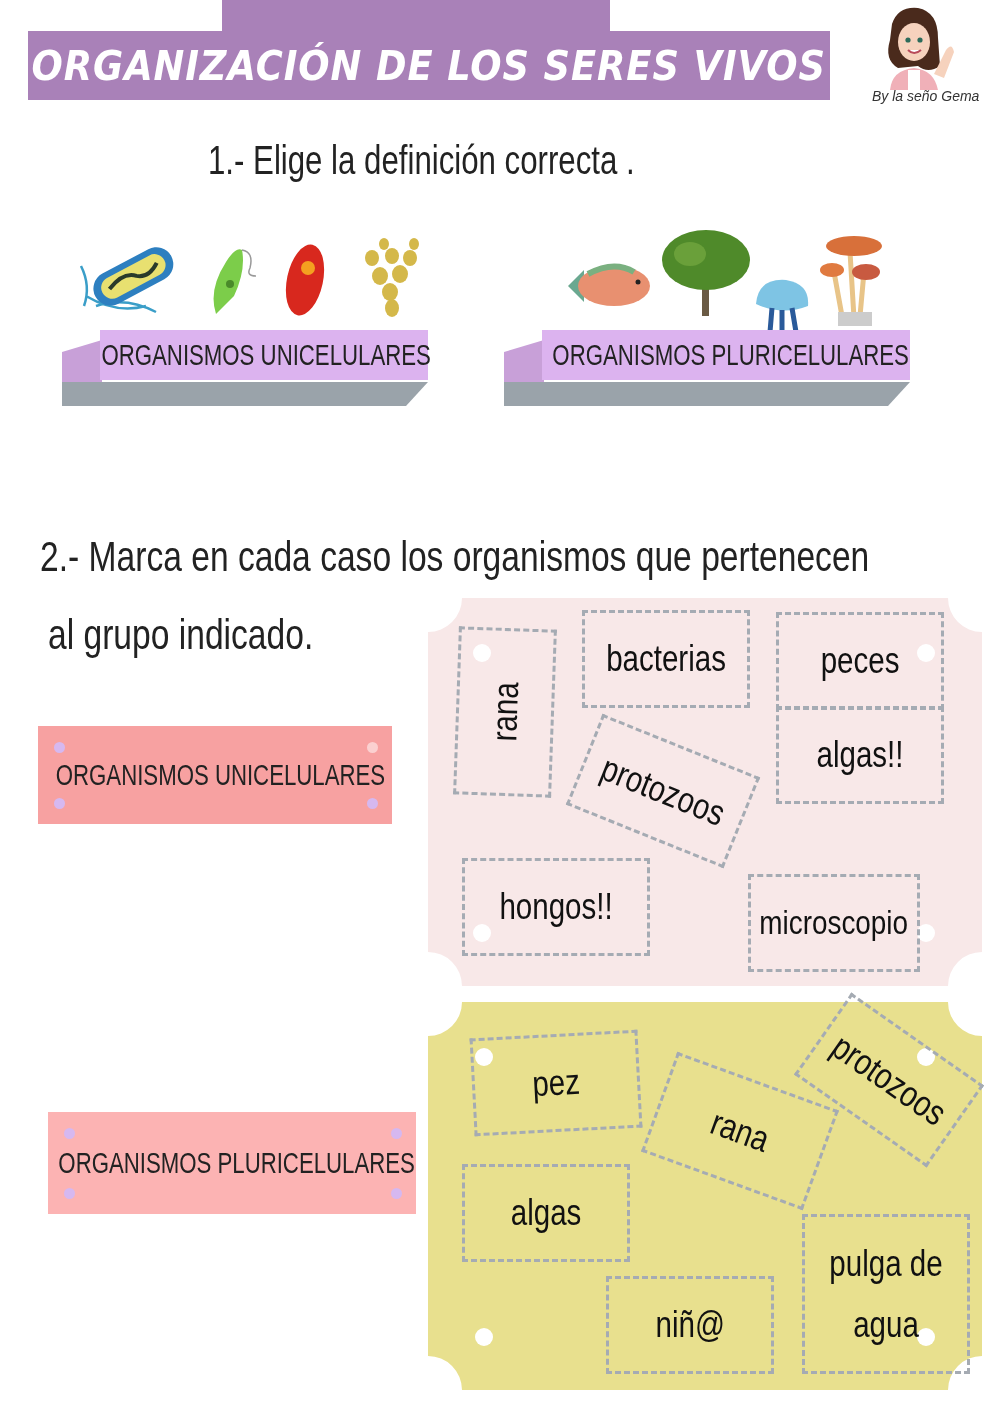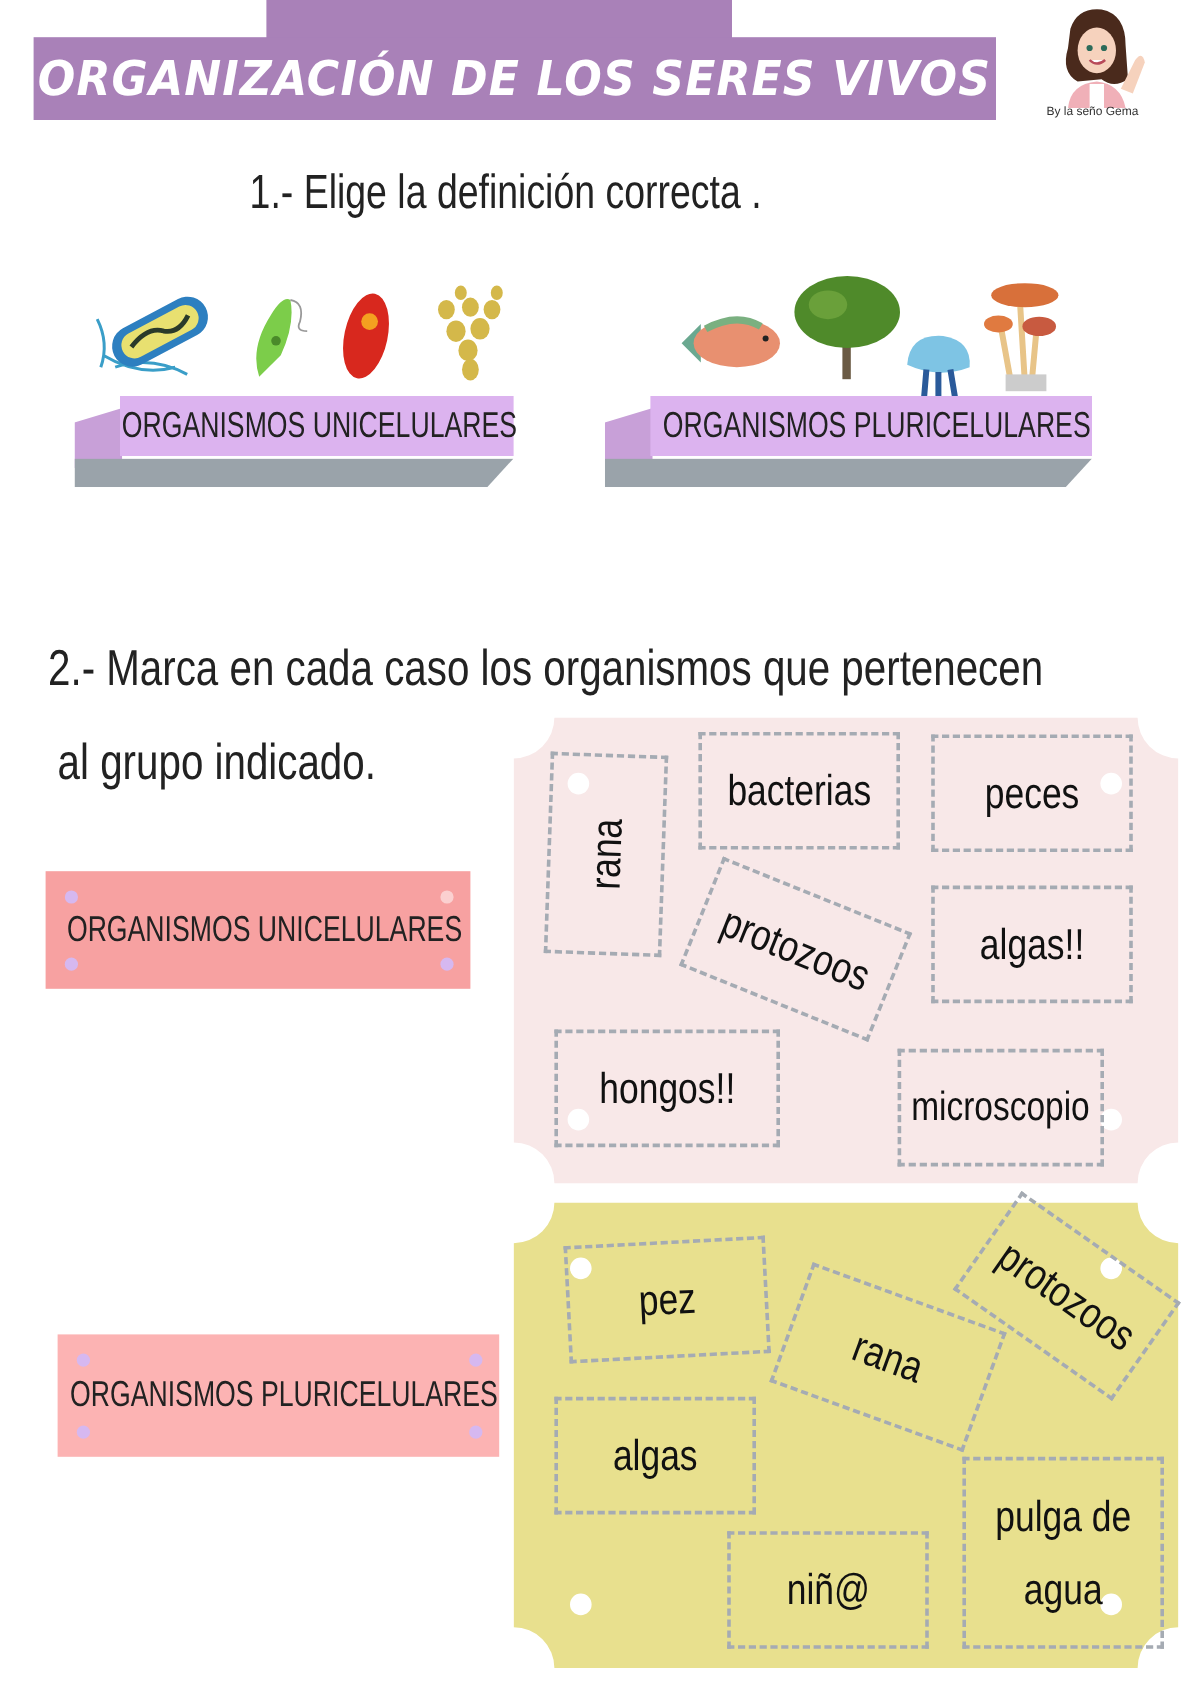--- a/index.html
+++ b/index.html
@@ -3,21 +3,21 @@
 <meta charset="utf-8">
 <style>
   html,body{margin:0;padding:0;}
   body{width:1000px;height:1414px;background:#fff;position:relative;overflow:hidden;font-family:"Liberation Sans",sans-serif;color:#111;}
   .abs{position:absolute;}
   
   .title-tab{left:222px;top:0;width:388px;height:40px;background:#a981b8;border-radius:0 0 6px 6px;}
   .title-bar{left:28px;top:31px;width:802px;height:69px;background:#a981b8;display:flex;align-items:center;justify-content:center;}
   .title-text{font-family:"DejaVu Sans",sans-serif;font-weight:bold;font-size:40px;color:#fff;letter-spacing:1px;font-style:italic;transform:scaleX(0.92);white-space:nowrap;}
   .avatar{left:868px;top:4px;width:92px;height:96px;}
-  .byline{left:872px;top:88px;font-size:10px;color:#333;font-family:"Liberation Sans Narrow","Liberation Sans",sans-serif;}
+  .byline{left:872px;top:88px;font-size:14px;color:#333;font-family:"Liberation Sans Narrow","Liberation Sans",sans-serif;font-style:italic;}
   .q1{left:208px;top:138px;font-size:40px;font-family:"Liberation Sans",sans-serif;color:#222;transform:scaleX(0.78);transform-origin:left top;white-space:nowrap;font-weight:normal;}
   .q2{left:40px;top:518px;font-size:42px;color:#222;transform:scaleX(0.8);transform-origin:left top;white-space:nowrap;line-height:78px;}
   
   .bar3d{height:76px;}
   .bar3d .face{position:absolute;top:0;right:0;height:50px;background:#dcb3ef;display:flex;align-items:center;}
   .bar3d .side{position:absolute;left:0;top:10px;width:40px;height:50px;background:#c8a0d8;clip-path:polygon(40px 0,40px 100%,0 100%,0 12px);}
   .bar3d .bottom{position:absolute;left:0;bottom:0;height:24px;background:#9aa3aa;clip-path:polygon(0 0,100% 0,calc(100% - 22px) 100%,0 100%);}
   .bar3d .lbl{font-size:30px;color:#222;transform:scaleX(0.74);transform-origin:left center;white-space:nowrap;}
   
   .pic{position:absolute;}
@@ -168,21 +168,21 @@
 </div>
 <div class="card" style="left:582px;top:610px;width:168px;height:98px;">
   <span class="w">bacterias</span>
 </div>
 <div class="card" style="left:776px;top:612px;width:168px;height:98px;">
   <span class="w">peces</span>
 </div>
 <div class="card" style="left:578px;top:742px;width:170px;height:98px;transform:rotate(22deg);">
   <span class="w">protozoos</span>
 </div>
-<div class="card" style="left:776px;top:738px;width:168px;height:98px;">
+<div class="card" style="left:776px;top:706px;width:168px;height:98px;">
   <span class="w">algas!!</span>
 </div>
 <div class="card" style="left:462px;top:858px;width:188px;height:98px;">
   <span class="w">hongos!!</span>
 </div>
 <div class="card" style="left:748px;top:874px;width:172px;height:98px;">
   <span class="w" style="font-size:34px;">microscopio</span>
 </div>
 
 <div class="abs grp" style="left:48px;top:1112px;width:368px;height:102px;background:#fcb3b3;">

